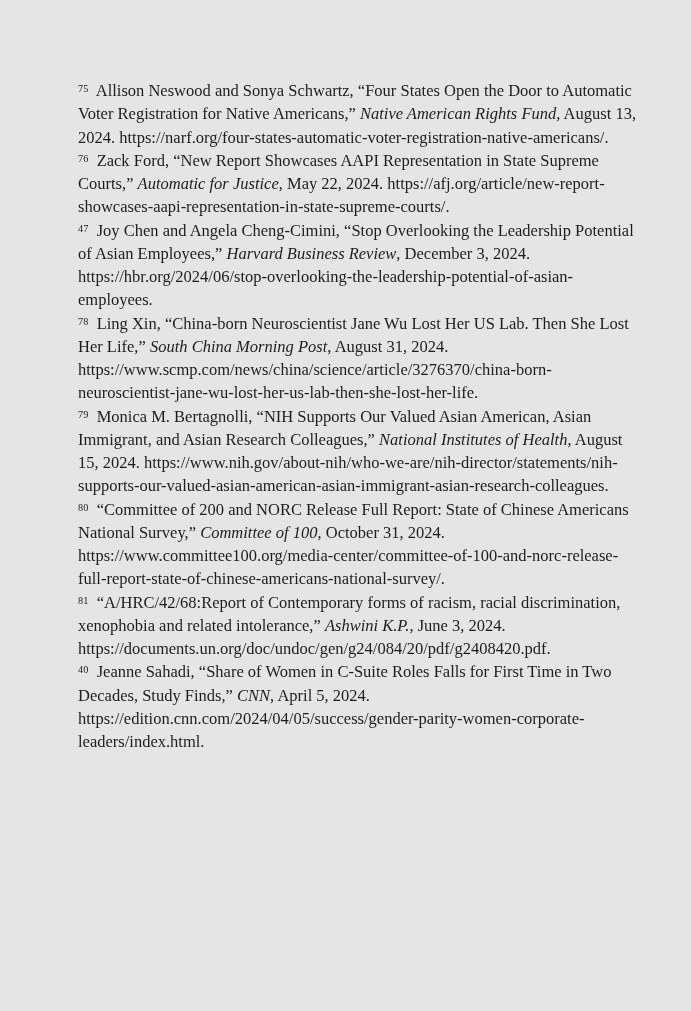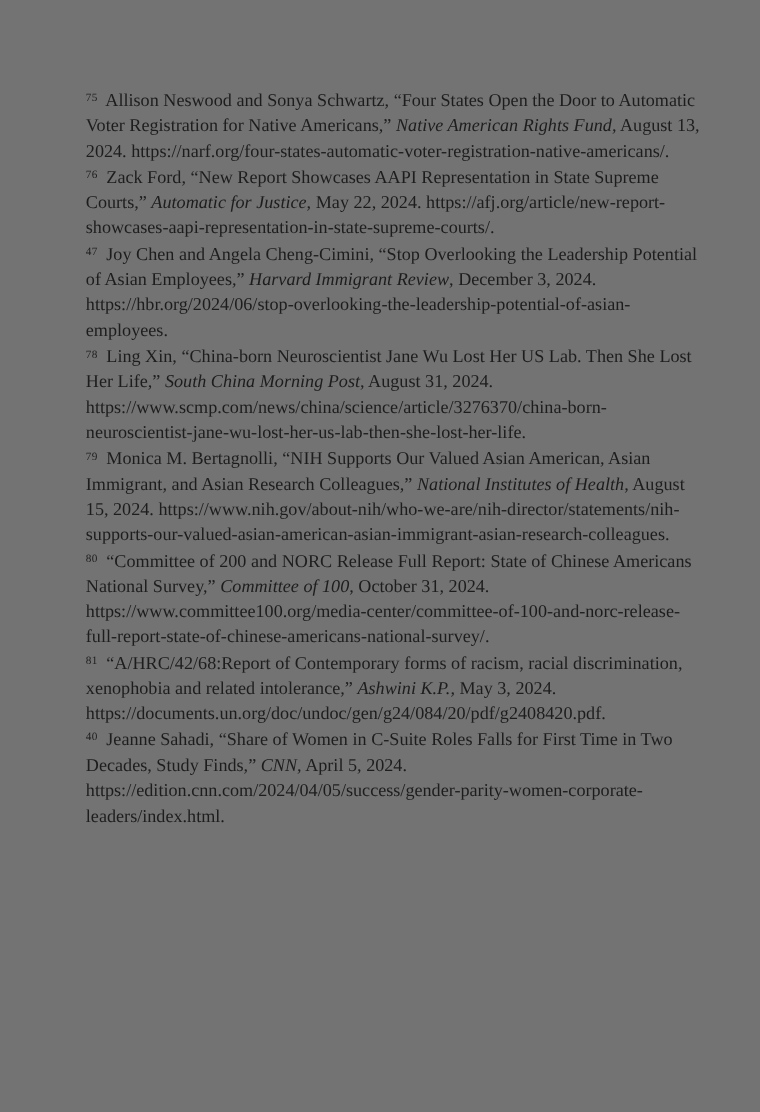--- a/index.html
+++ b/index.html
@@ -13,21 +13,21 @@
     position: relative;
     overflow: hidden;
     font-family: "Liberation Serif", "DejaVu Serif", serif;
   }
   .doc-page {
     position: absolute;
     left: 0;
     top: 0;
     width: 691px;
     height: 1011px;
-    background: #737373;
+    background: #e5e5e5;
   }
   .footnote-list {
     position: absolute;
     left: 78px;
     top: 79px;
     width: 566px;
     color: #1d1d1d;
     font-size: 16.5px;
     line-height: 23.25px;
     text-align: left;
@@ -52,20 +52,20 @@
     font-style: normal;
   }
 </style>
 </head>
 <body>
 
 <div class="doc-page">
   <div class="footnote-list" style="color: rgb(29, 29, 29);">
       <p><sup class="fn-num">75</sup><span class="rm"> Allison Neswood and Sonya Schwartz, “Four States Open the Door to Automatic Voter Registration for Native Americans,” </span><span class="it">Native American Rights Fund</span><span class="rm">, August 13, 2024. </span><span class="url">https://narf.org/four-states-automatic-voter-registration-native-americans/.</span></p>
       <p><sup class="fn-num">76</sup><span class="rm"> Zack Ford, “New Report Showcases AAPI Representation in State Supreme Courts,” </span><span class="it">Automatic for Justice</span><span class="rm">, May 22, 2024. </span><span class="url">https://afj.org/article/new-report-showcases-aapi-representation-in-state-supreme-courts/.</span></p>
-      <p><sup class="fn-num">47</sup><span class="rm"> Joy Chen and Angela Cheng-Cimini, “Stop Overlooking the Leadership Potential of Asian Employees,” </span><span class="it">Harvard Immigrant Review</span><span class="rm">, December 3, 2024. </span><span class="url">https://hbr.org/2024/06/stop-overlooking-the-leadership-potential-of-asian-employees.</span></p>
+      <p><sup class="fn-num">47</sup><span class="rm"> Joy Chen and Angela Cheng-Cimini, “Stop Overlooking the Leadership Potential of Asian Employees,” </span><span class="it">Harvard Business Review</span><span class="rm">, December 3, 2024. </span><span class="url">https://hbr.org/2024/06/stop-overlooking-the-leadership-potential-of-asian-employees.</span></p>
       <p><sup class="fn-num">78</sup><span class="rm"> Ling Xin, “China-born Neuroscientist Jane Wu Lost Her US Lab. Then She Lost Her Life,” </span><span class="it">South China Morning Post</span><span class="rm">, August 31, 2024. </span><span class="url">https://www.scmp.com/news/china/science/article/3276370/china-born-neuroscientist-jane-wu-lost-her-us-lab-then-she-lost-her-life.</span></p>
       <p><sup class="fn-num">79</sup><span class="rm"> Monica M. Bertagnolli, “NIH Supports Our Valued Asian American, Asian Immigrant, and Asian Research Colleagues,” </span><span class="it">National Institutes of Health</span><span class="rm">, August 15, 2024. </span><span class="url">https://www.nih.gov/about-nih/who-we-are/nih-director/statements/nih-supports-our-valued-asian-american-asian-immigrant-asian-research-colleagues.</span></p>
       <p><sup class="fn-num">80</sup><span class="rm"> “Committee of 200 and NORC Release Full Report: State of Chinese Americans National Survey,” </span><span class="it">Committee of 100</span><span class="rm">, October 31, 2024. </span><span class="url">https://www.committee100.org/media-center/committee-of-100-and-norc-release-full-report-state-of-chinese-americans-national-survey/.</span></p>
-      <p><sup class="fn-num">81</sup><span class="rm"> “A/HRC/42/68:Report of Contemporary forms of racism, racial discrimination, xenophobia and related intolerance,” </span><span class="it">Ashwini K.P.,</span><span class="rm"> May 3, 2024. </span><span class="url">https://documents.un.org/doc/undoc/gen/g24/084/20/pdf/g2408420.pdf.</span></p>
+      <p><sup class="fn-num">81</sup><span class="rm"> “A/HRC/42/68:Report of Contemporary forms of racism, racial discrimination, xenophobia and related intolerance,” </span><span class="it">Ashwini K.P.,</span><span class="rm"> June 3, 2024. </span><span class="url">https://documents.un.org/doc/undoc/gen/g24/084/20/pdf/g2408420.pdf.</span></p>
       <p><sup class="fn-num">40</sup><span class="rm"> Jeanne Sahadi, “Share of Women in C-Suite Roles Falls for First Time in Two Decades, Study Finds,” </span><span class="it">CNN</span><span class="rm">, April 5, 2024. </span><span class="url">https://edition.cnn.com/2024/04/05/success/gender-parity-women-corporate-leaders/index.html.</span></p>
     </div>
 </div>
 
 </body></html>

